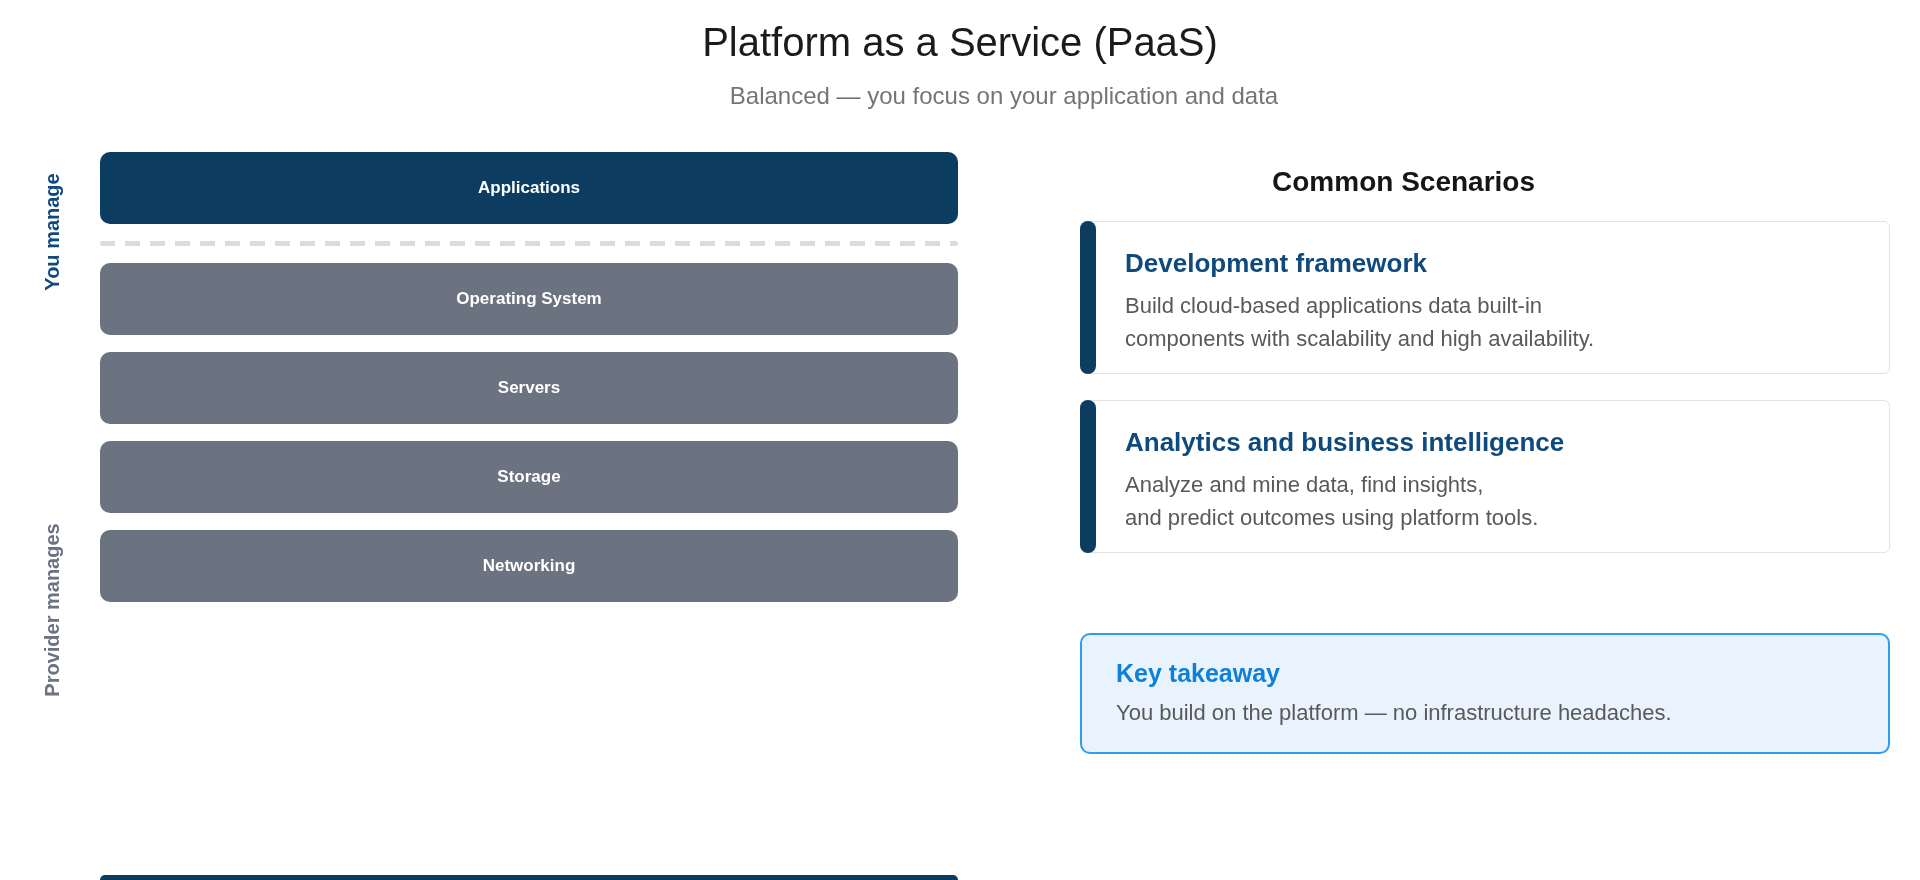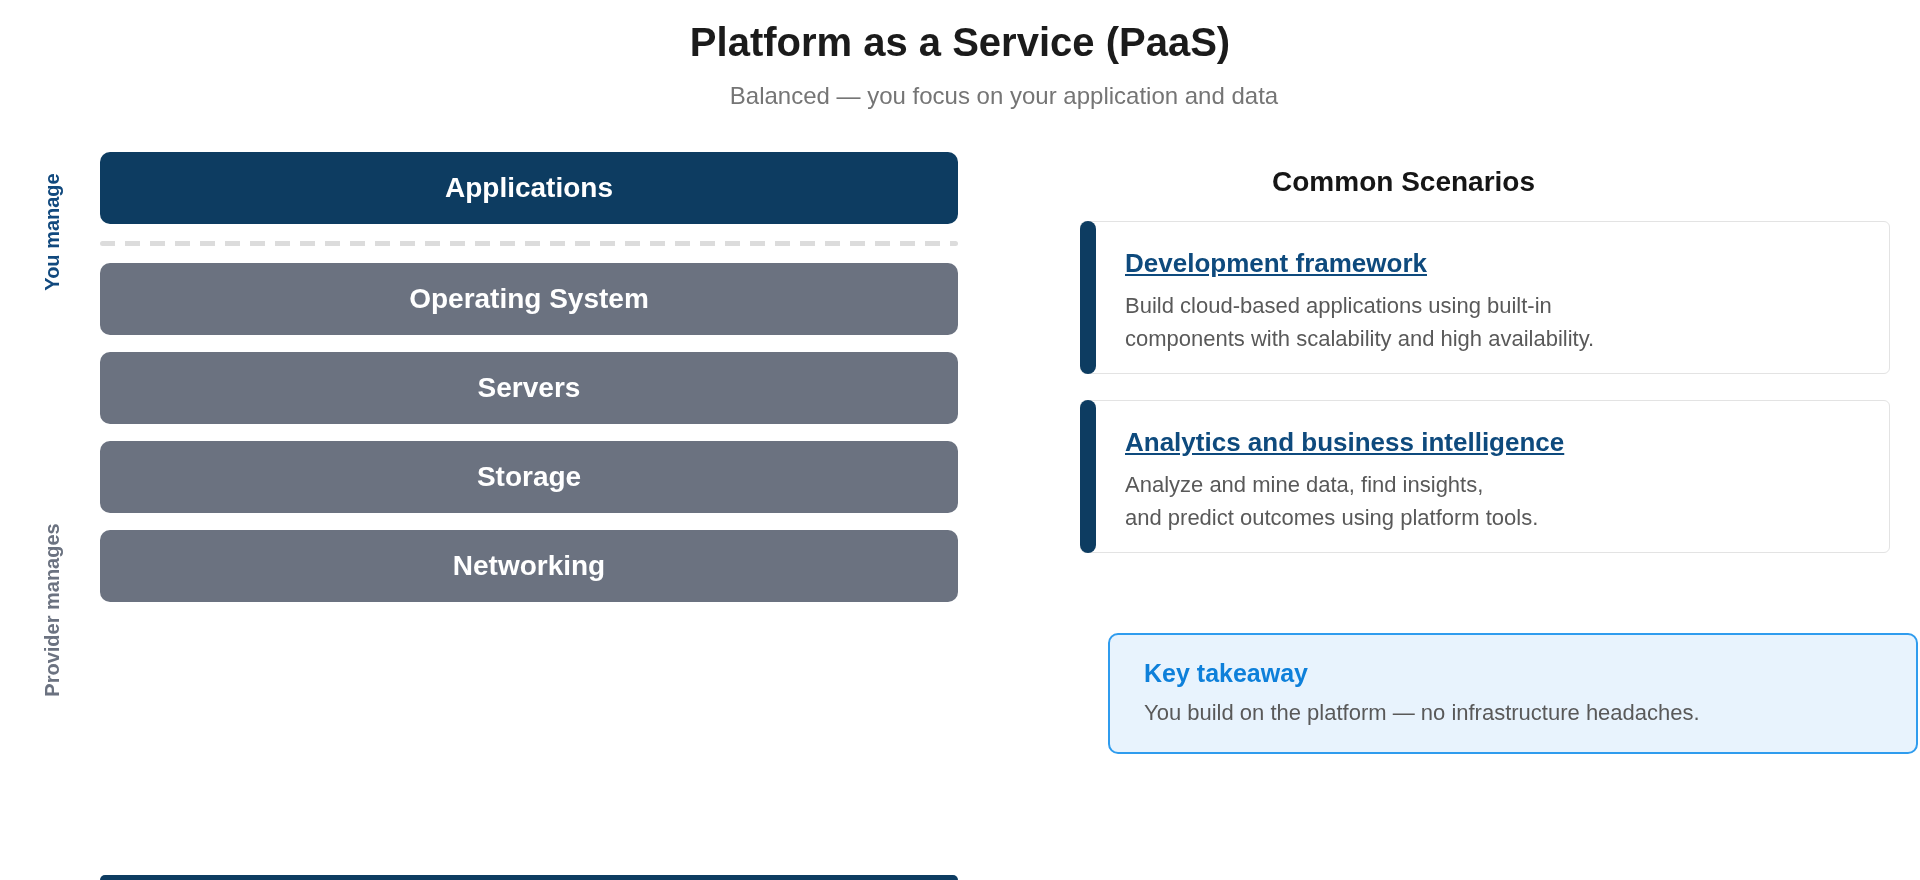--- a/index.html
+++ b/index.html
@@ -12,21 +12,21 @@
     overflow: hidden;
   }
 
   
   .page-title {
     position: absolute;
     top: 20px; left: 0;
     width: 100%;
     text-align: center;
     font-size: 40px;
-    font-weight: 700;
+    font-weight: 400;
     color: #1b1b1b;
   }
   .page-subtitle {
     position: absolute;
     top: 82px; left: 0;
     width: 100%;
     text-align: center;
     font-size: 24px;
     color: #757575;
     padding-left: 44px;
@@ -41,21 +41,21 @@
     flex-direction: column;
   }
   .layer {
     height: 72px;
     margin-bottom: 17px;
     border-radius: 10px;
     display: flex;
     align-items: center;
     justify-content: center;
     color: #ffffff;
-    font-size: 28px;
+    font-size: 17px;
     font-weight: 700;
   }
   .layer.navy { background: #0d3c61; }
   .layer.gray { background: #6b7280; }
   .stack-divider {
     height: 5px;
     margin: 0 0 17px 0;
     background: repeating-linear-gradient(90deg,
       #dcdcdc 0px, #dcdcdc 15px,
       transparent 15px, transparent 25px);
@@ -110,41 +110,39 @@
     left: -1px; top: -1px; bottom: -1px;
     width: 16px;
     background: #0d3c61;
     border-radius: 8px;
   }
   .scenario-title {
     margin: 0 0 10px 0;
     font-size: 26px;
     font-weight: 700;
     color: #0e4a7d;
-    text-decoration: underline;
   }
   .scenario-body {
     margin: 0;
     font-size: 22px;
     line-height: 33px;
     color: #595959;
   }
 
   
   .takeaway {
     position: absolute;
     left: 1080px; top: 633px;
     width: 810px;
     height: 121px;
     box-sizing: border-box;
     background: #e8f3fd;
     border: 2px solid #2f9cee;
     border-radius: 10px;
     padding: 24px 20px 0 34px;
-    margin-left: 28px;
   }
   .takeaway-title {
     margin: 0 0 12px 0;
     font-size: 25px;
     font-weight: 700;
     color: #0e80da;
   }
   .takeaway-body {
     margin: 0;
     font-size: 22px;
@@ -171,21 +169,21 @@
     <div class="layer gray">Networking</div>
   </div>
 
   <div class="next-layer-peek"></div>
 
   <div class="scenarios-heading">Common Scenarios</div>
 
   <div class="scenario-card card-1">
     <div class="scenario-accent"></div>
     <h3 class="scenario-title">Development framework</h3>
-    <p class="scenario-body">Build cloud-based applications using built-in</p>
+    <p class="scenario-body">Build cloud-based applications data built-in</p>
     <p class="scenario-body">components with scalability and high availability.</p>
   </div>
 
   <div class="scenario-card card-2">
     <div class="scenario-accent"></div>
     <h3 class="scenario-title">Analytics and business intelligence</h3>
     <p class="scenario-body">Analyze and mine data, find insights,</p>
     <p class="scenario-body">and predict outcomes using platform tools.</p>
   </div>
 

